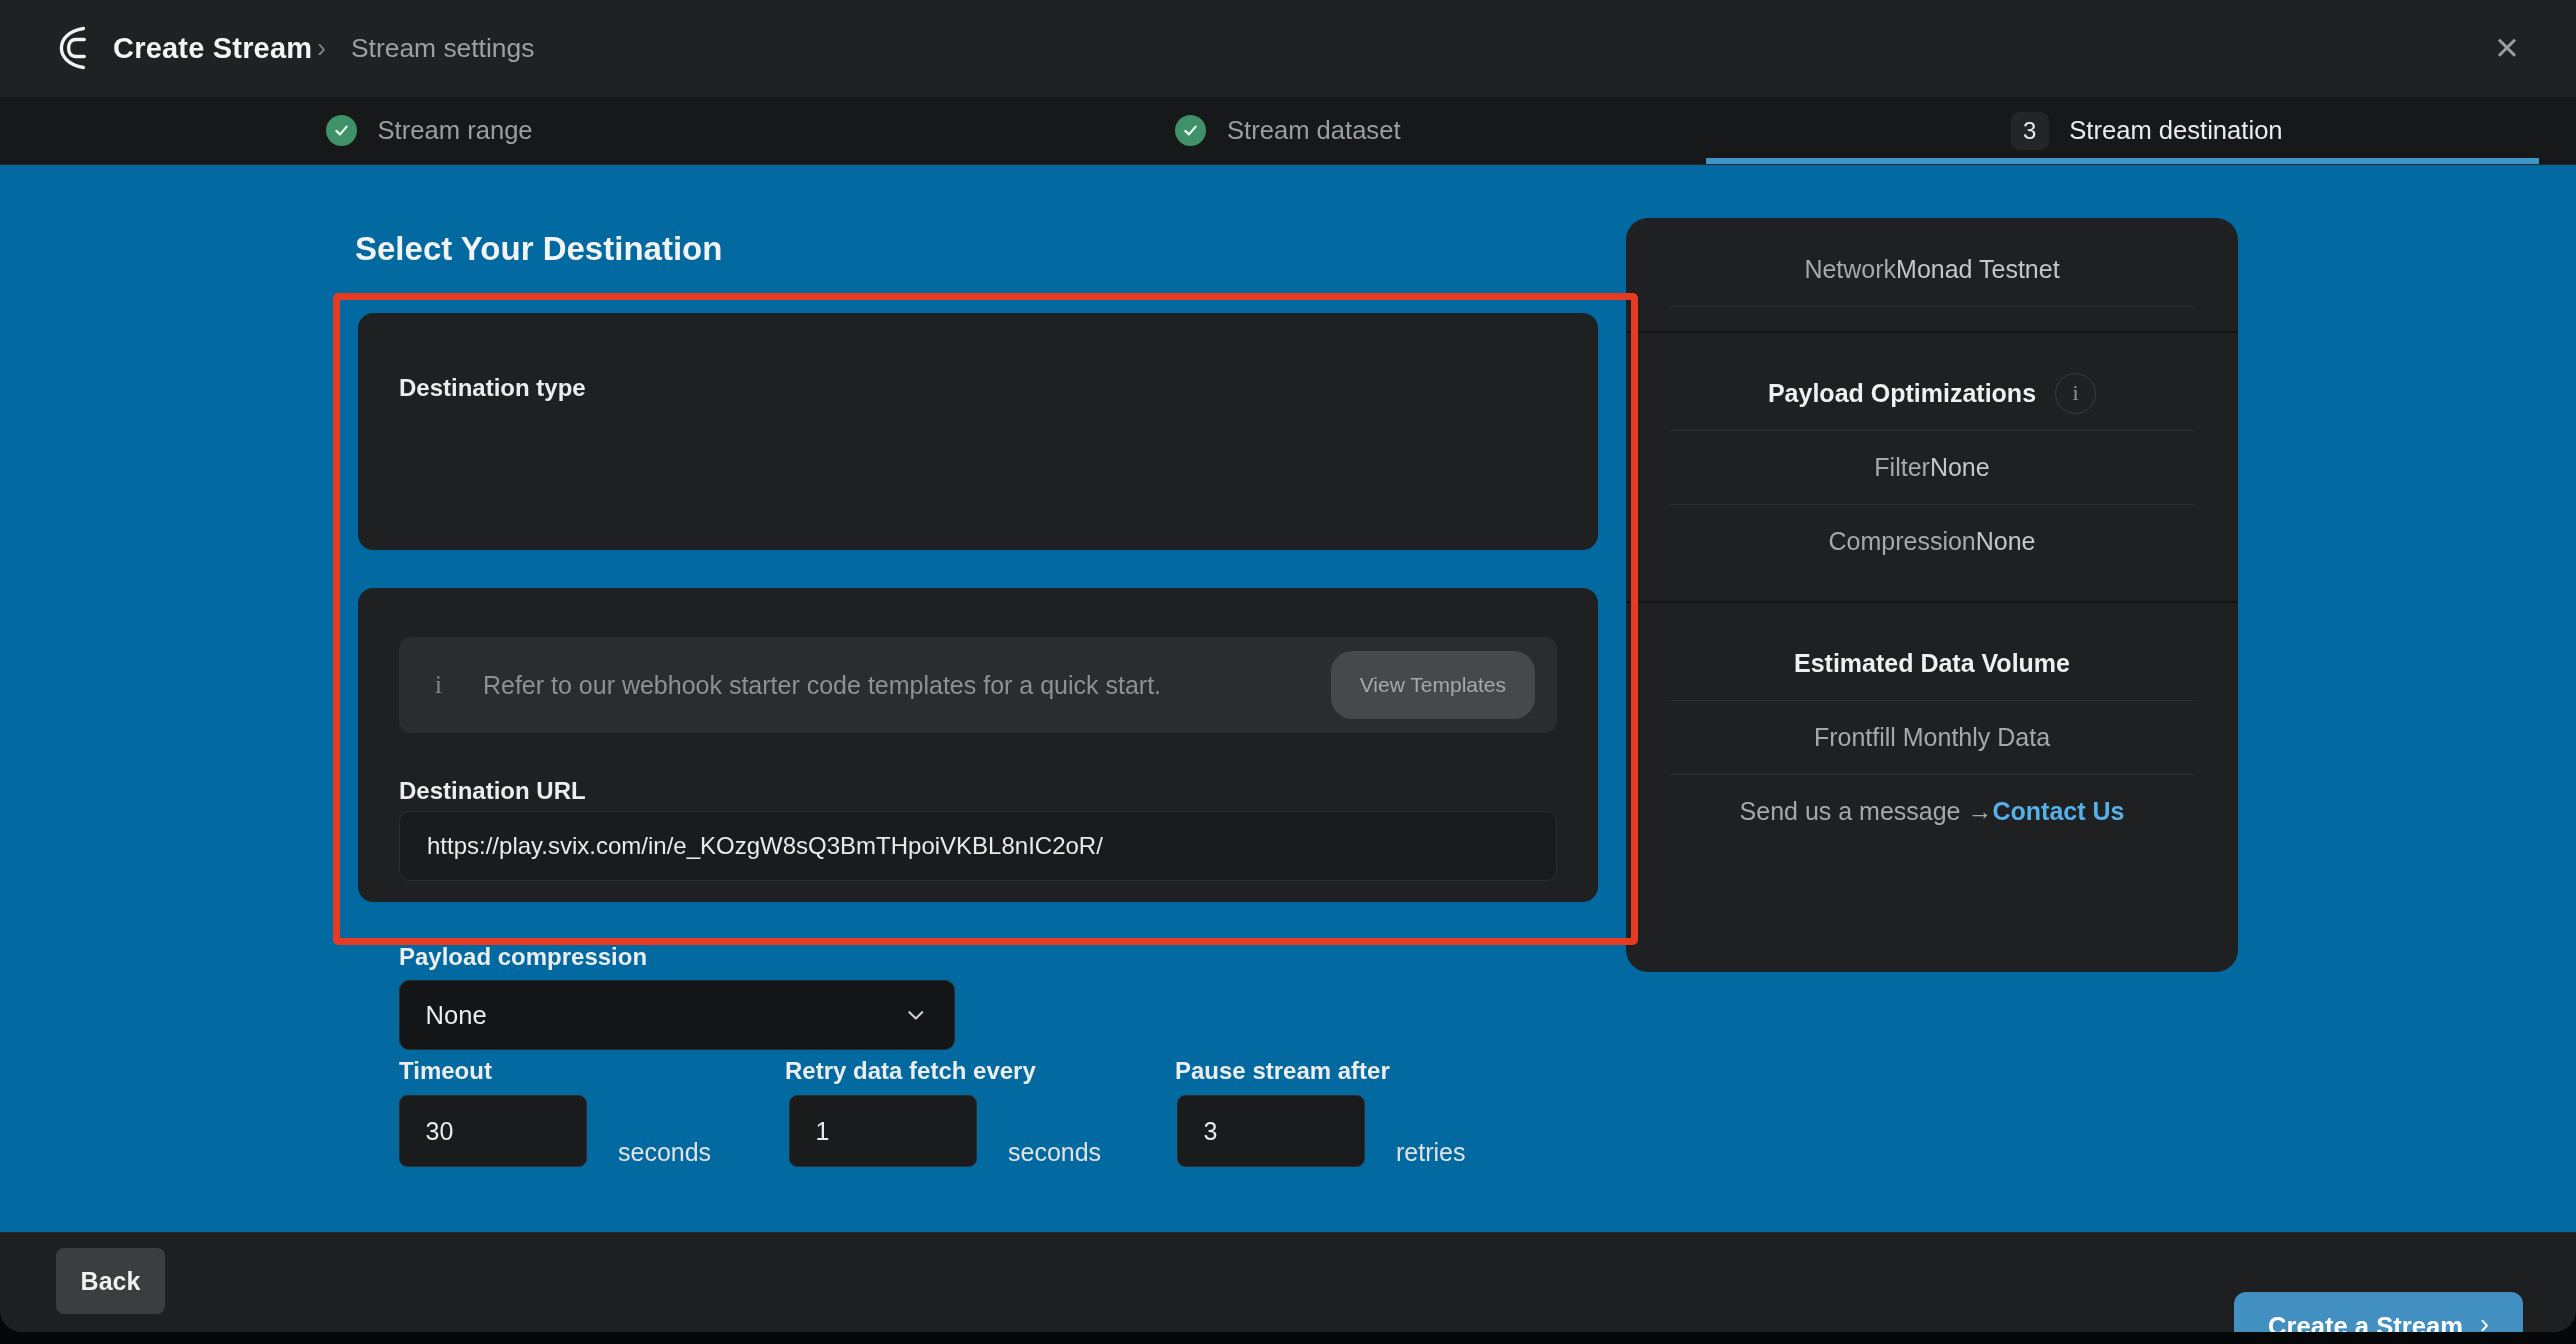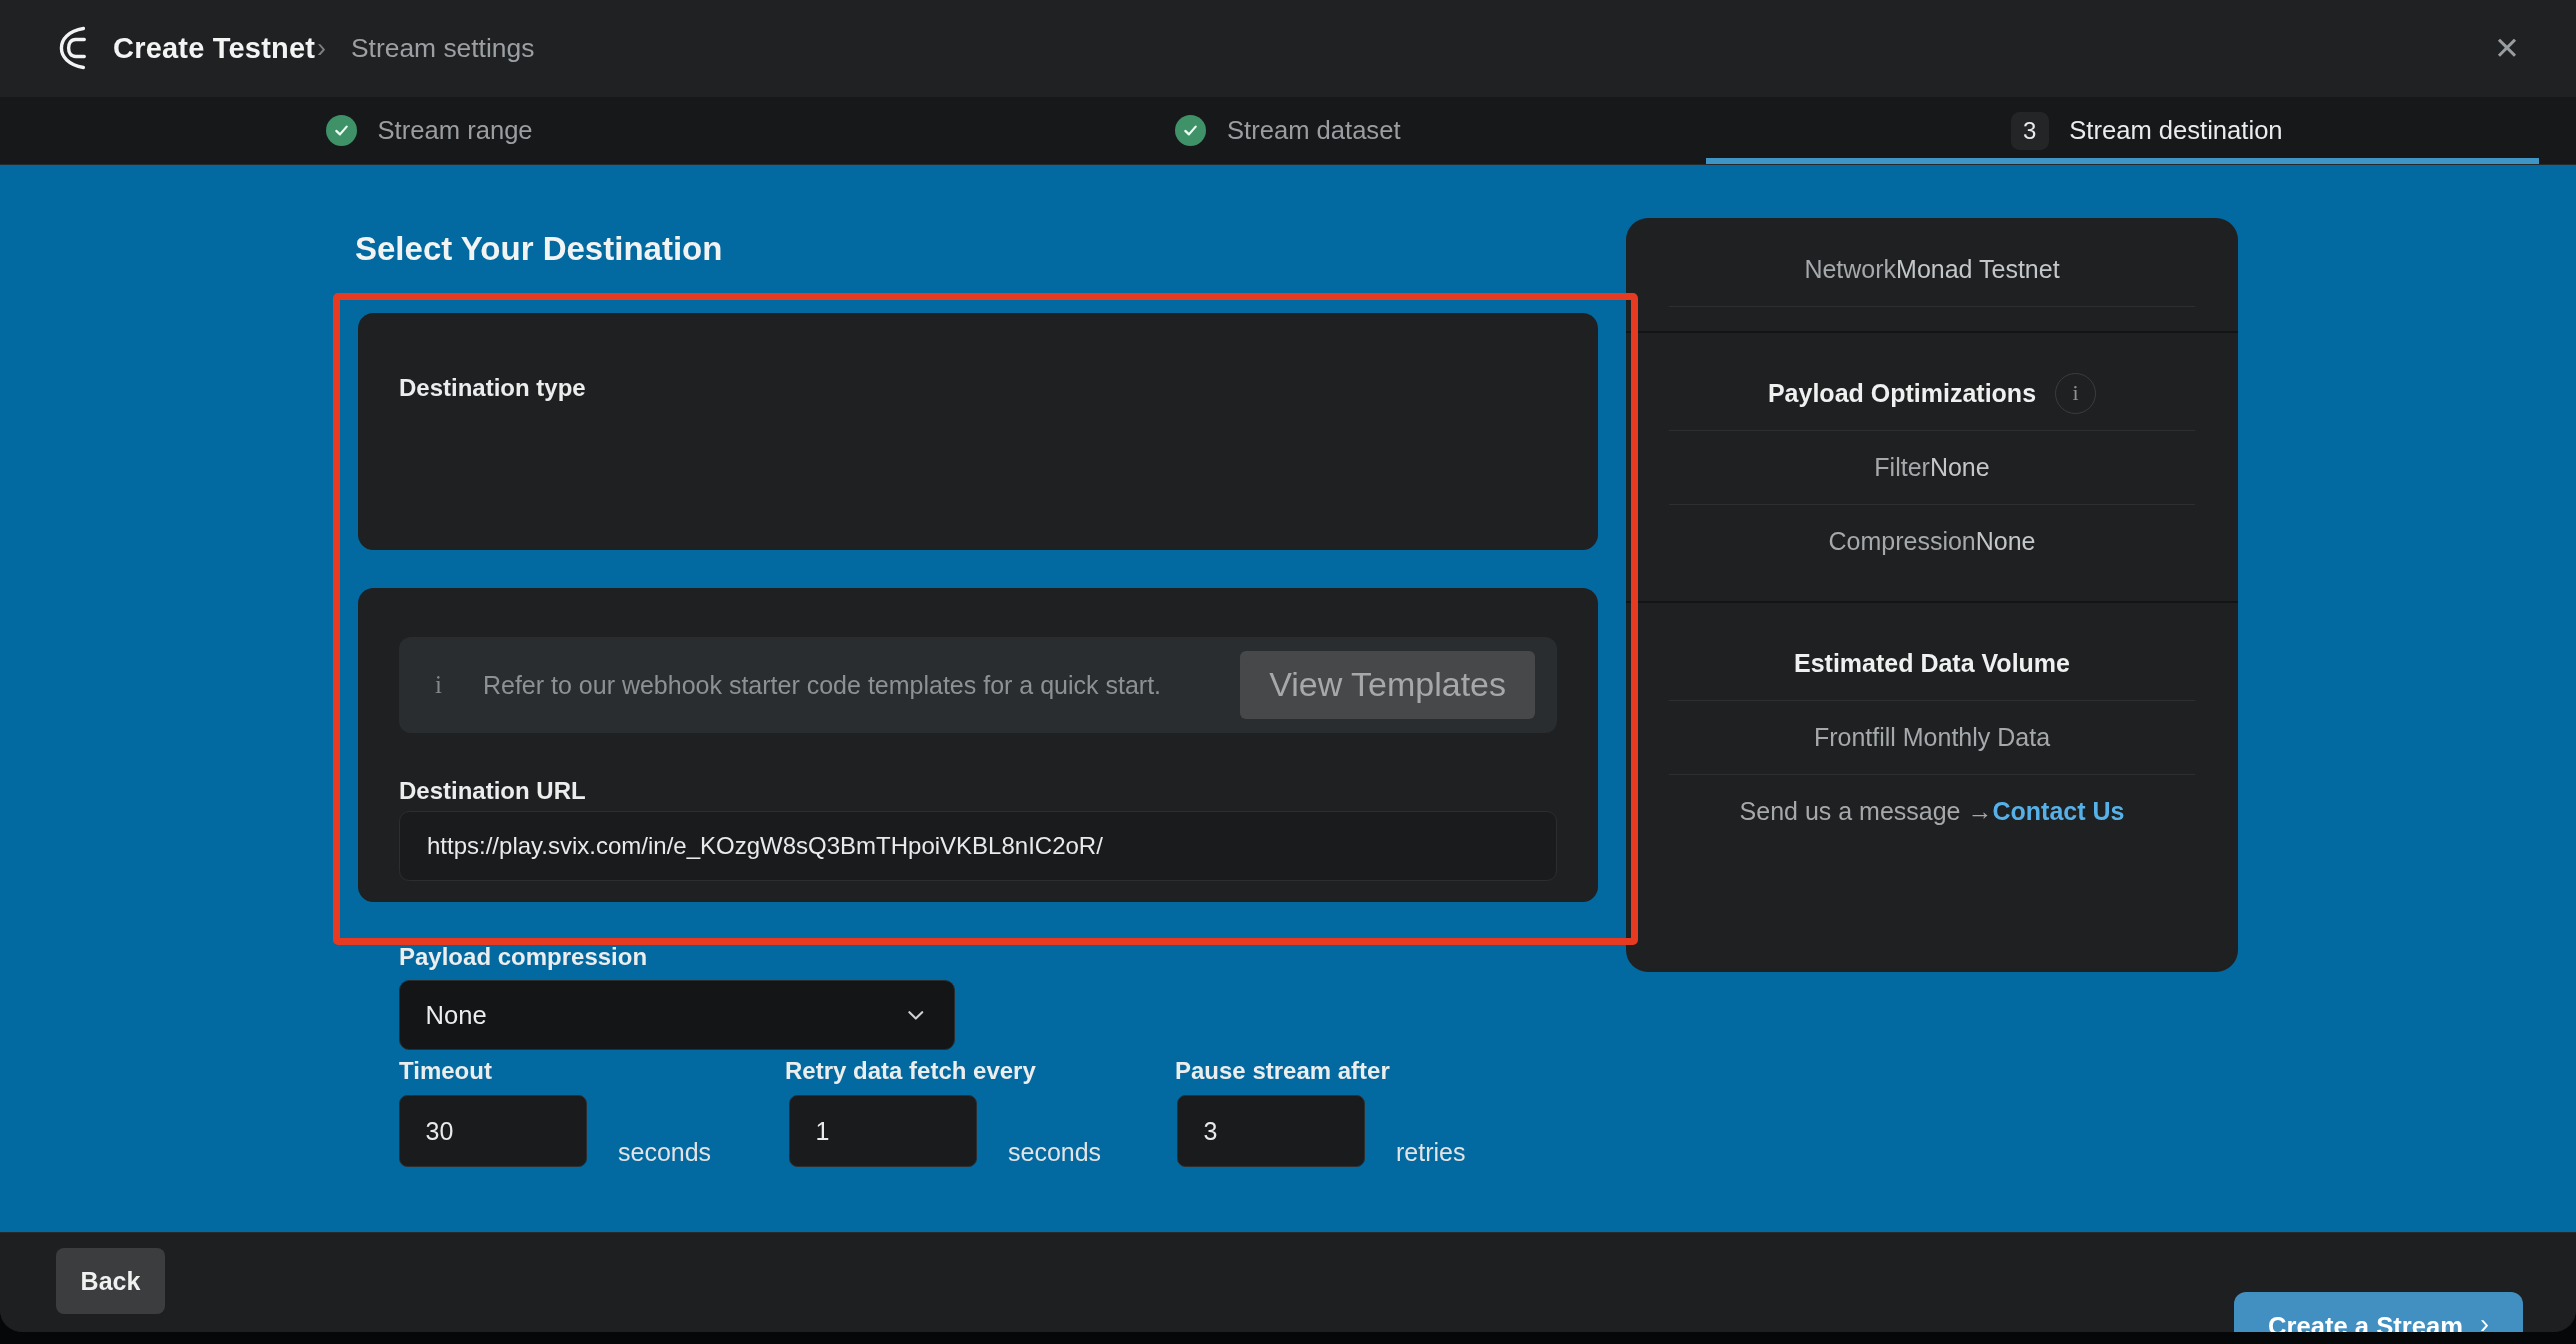--- a/index.html
+++ b/index.html
@@ -51,21 +51,21 @@
   .sel-text{font-size:25.6px;color:#eceded;}
 
   .c1-label{position:absolute;left:41px;top:61px;}
   .c1-select{position:absolute;left:41px;right:41px;top:107px;height:70px;padding:0 29px;gap:22px;}
 
   .banner{position:absolute;left:41px;right:41px;top:49px;height:96px;background:#2a2d2f;
           border-radius:12px;display:flex;align-items:center;}
   .banner-i{font-size:25px;color:#85888b;margin-left:36px;font-family:"Liberation Serif",serif;}
   .banner-text{font-size:25px;color:#8e9194;margin-left:41px;}
   .banner-btn{position:absolute;right:22px;top:13.6px;height:68px;padding:0 29px;background:#46484a;
-              border-radius:6px;border:none;color:#a6a8aa;font-size:34px;display:flex;
+              border-radius:21px;border:none;color:#a6a8aa;font-size:21px;display:flex;
               align-items:center;cursor:pointer;font-family:inherit;}
   .c2-url-label{position:absolute;left:41px;top:189px;}
   .c2-url-input{position:absolute;left:41px;right:41px;top:223px;height:70px;background:#191b1d;
                 border:0.9px solid #2c2e30;border-radius:10.2px;color:#e9eaeb;font-size:24px;
                 padding:0 27px;font-family:inherit;box-sizing:border-box;outline:none;}
 
   .pc-label{position:absolute;left:399px;top:778px;}
   .pc-select{position:absolute;left:399px;top:815px;width:556px;height:70px;padding:0 25.6px;box-sizing:border-box;}
 
   .num-group{position:absolute;top:930px;display:flex;align-items:flex-end;}
@@ -103,21 +103,21 @@
 </head>
 <body>
 
 <div class="modal">
 
   <div class="header">
     <svg class="logo" viewBox="0 0 46 52" fill="none">
       <path d="M30 3 C12 6 4 16 4 26 C4 36 12 46 30 49" stroke="#f2f3f3" stroke-width="4" stroke-linecap="round"></path>
       <path d="M31 16 H21 C15 16 12.5 20.5 12.5 26 C12.5 31.5 15 36 21 36 H31" stroke="#f2f3f3" stroke-width="4" stroke-linecap="round"></path>
     </svg>
-    <div class="hdr-title">Create Testnet</div>
+    <div class="hdr-title">Create Stream</div>
     <div class="hdr-crumb-sep">›</div>
     <div class="hdr-crumb">Stream settings</div>
     <div class="close-x">✕</div>
   </div>
 
   <div class="stepbar">
     <div class="step">
       <span class="check-circle">
         <svg width="19" height="19" viewBox="0 0 22 22" fill="none">
           <polyline points="5,11.5 9.2,15.5 17,6.5" stroke="#eafff3" stroke-width="2.6" stroke-linecap="round" stroke-linejoin="round"></polyline>

